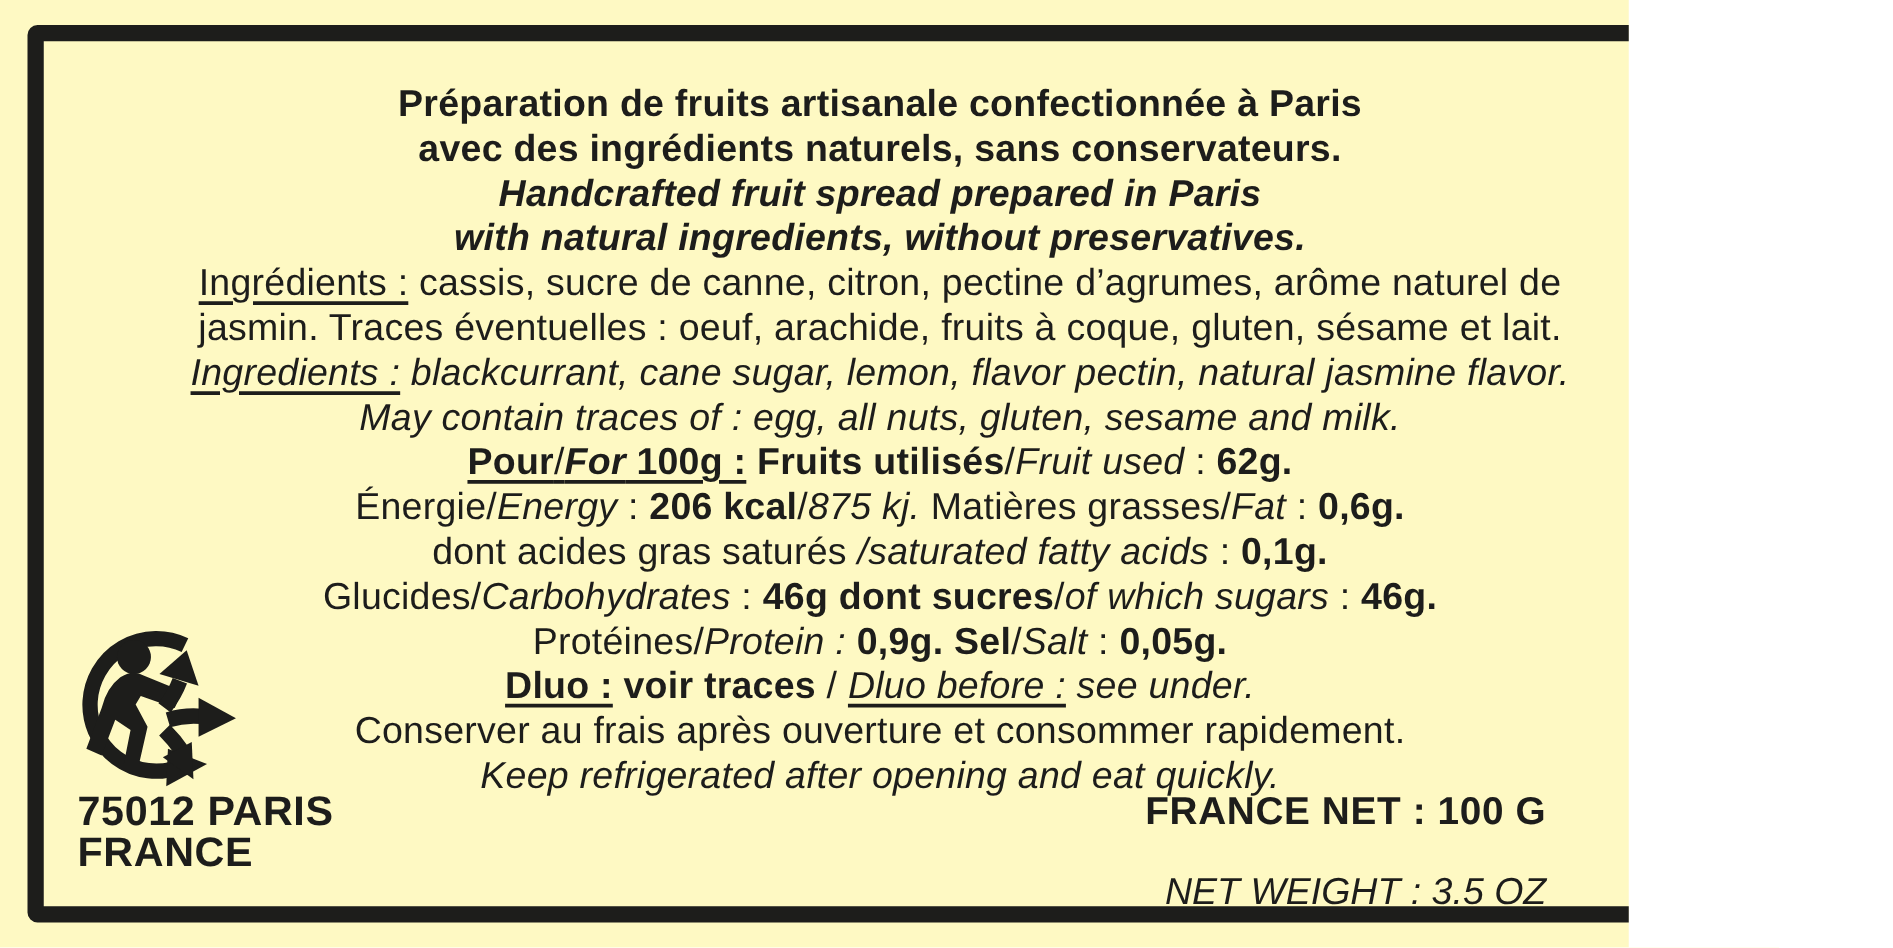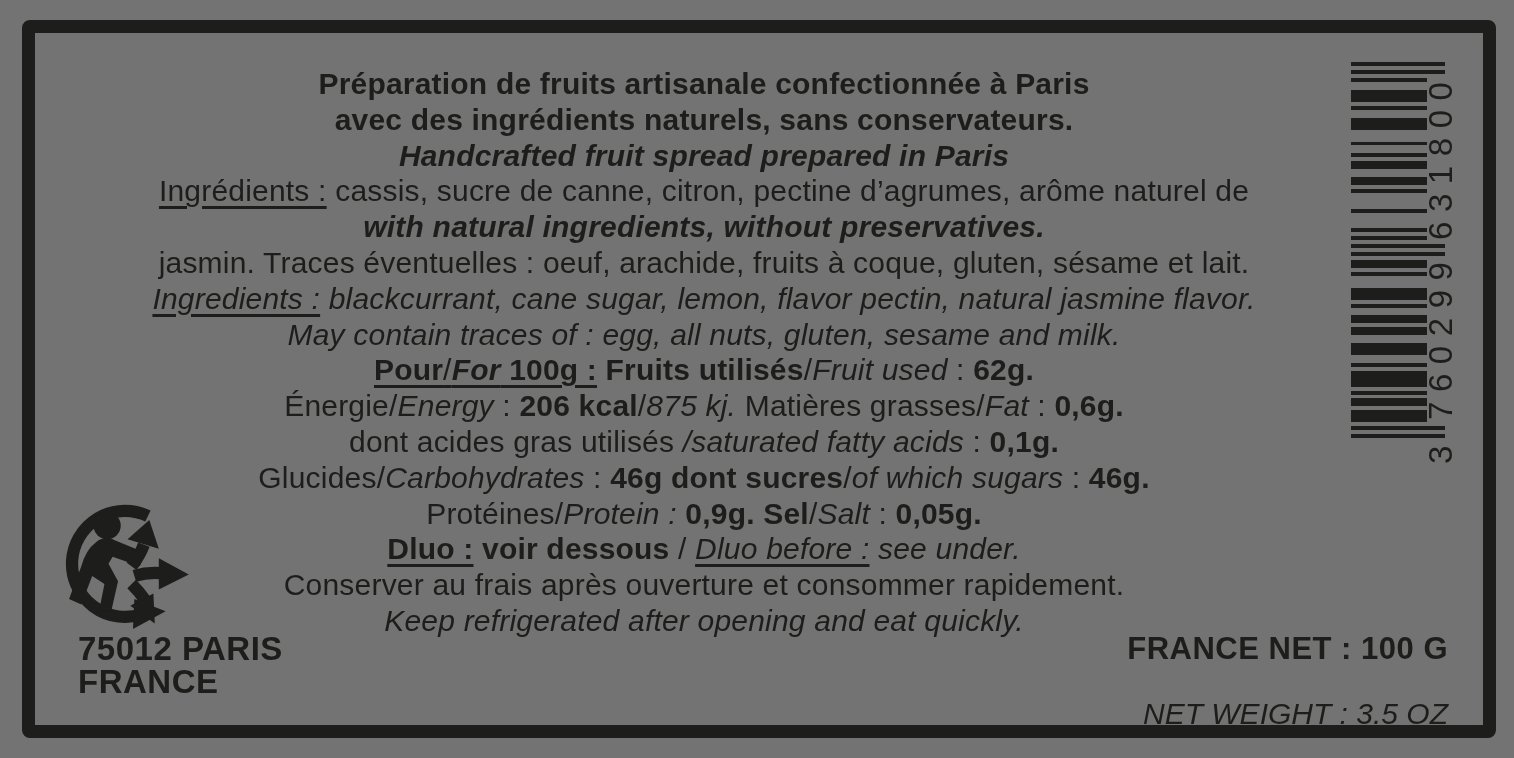--- a/index.html
+++ b/index.html
@@ -1,38 +1,38 @@
 <!DOCTYPE html>
 <html><head>
 <meta charset="utf-8">
 <style>
   html,body{margin:0;padding:0;background:#ffffff;}
   .canvas{
-    position:relative;width:1514px;height:758px;overflow:hidden;
-    background:#737373;color:#1d1d1b;
+    position:relative;width:1303px;height:758px;overflow:hidden;
+    background:#fef9c3;color:#1d1d1b;
     font-family:"Liberation Sans",sans-serif;
   }
   .frame{
     position:absolute;left:22px;top:20px;width:1474px;height:718px;
     border:13px solid #1d1d1b;border-radius:8px;box-sizing:border-box;
   }
   
   #main-text{
     position:absolute;left:58px;top:66px;width:1292px;
     text-align:center;font-size:30px;letter-spacing:.2px;
   }
   .tline{height:35.8px;line-height:35.8px;white-space:nowrap;}
   .seg{white-space:pre;}
   .b{font-weight:bold;}
   .i{font-style:italic;}
   .u{text-decoration:underline;text-decoration-thickness:2.5px;text-underline-offset:5px;}
   
   .addr{
     position:absolute;left:62px;top:632px;
-    font-weight:bold;font-size:33px;line-height:33px;letter-spacing:.5px;margin-left:16px;
+    font-weight:bold;font-size:33px;line-height:33px;letter-spacing:.5px;
   }
   .site{
     position:absolute;left:435px;top:667px;width:600px;
     text-align:center;font-weight:bold;font-size:31px;
   }
   .net{
     position:absolute;right:66px;top:633px;text-align:right;line-height:32px;
   }
   .net .l1{font-weight:bold;font-size:31px;letter-spacing:.5px;}
   .net .l2{font-style:italic;font-size:30px;margin-top:33px;}
@@ -60,31 +60,31 @@
 <body>
 
 <div class="canvas">
 
   <div class="frame"></div>
 
   <div id="main-text">
       <div class="tline"><span class="seg b">Préparation de fruits artisanale confectionnée à Paris</span></div>
       <div class="tline"><span class="seg b">avec des ingrédients naturels, sans conservateurs.</span></div>
       <div class="tline"><span class="seg b i">Handcrafted fruit spread prepared in Paris</span></div>
+      <div class="tline"><span class="seg b i">with natural ingredients, without preservatives.</span></div>
       <div class="tline"><span class="seg u">Ingrédients :</span><span class="seg"> cassis, sucre de canne, citron, pectine d’agrumes, arôme naturel de</span></div>
-      <div class="tline"><span class="seg b i">with natural ingredients, without preservatives.</span></div>
       <div class="tline"><span class="seg">jasmin. Traces éventuelles : oeuf, arachide, fruits à coque, gluten, sésame et lait.</span></div>
       <div class="tline"><span class="seg i u">Ingredients :</span><span class="seg i"> blackcurrant, cane sugar, lemon, flavor pectin, natural jasmine flavor.</span></div>
       <div class="tline"><span class="seg i">May contain traces of : egg, all nuts, gluten, sesame and milk.</span></div>
       <div class="tline"><span class="seg b u">Pour</span><span class="seg u">/</span><span class="seg b i u">For</span><span class="seg b u"> 100g :</span><span class="seg b"> Fruits utilisés</span><span class="seg">/</span><span class="seg i">Fruit used</span><span class="seg"> : </span><span class="seg b">62g.</span></div>
       <div class="tline"><span class="seg">Énergie</span><span class="seg">/</span><span class="seg i">Energy</span><span class="seg"> : </span><span class="seg b">206 kcal</span><span class="seg">/</span><span class="seg i">875 kj.</span><span class="seg"> Matières grasses</span><span class="seg">/</span><span class="seg i">Fat</span><span class="seg"> : </span><span class="seg b">0,6g.</span></div>
-      <div class="tline"><span class="seg">dont acides gras utilisés </span><span class="seg i">/saturated fatty acids</span><span class="seg"> : </span><span class="seg b">0,1g.</span></div>
+      <div class="tline"><span class="seg">dont acides gras saturés </span><span class="seg i">/saturated fatty acids</span><span class="seg"> : </span><span class="seg b">0,1g.</span></div>
       <div class="tline"><span class="seg">Glucides</span><span class="seg">/</span><span class="seg i">Carbohydrates</span><span class="seg"> : </span><span class="seg b">46g dont sucres</span><span class="seg">/</span><span class="seg i">of which sugars</span><span class="seg"> : </span><span class="seg b">46g.</span></div>
       <div class="tline"><span class="seg">Protéines</span><span class="seg">/</span><span class="seg i">Protein :</span><span class="seg"> </span><span class="seg b">0,9g.</span><span class="seg"> </span><span class="seg b">Sel</span><span class="seg">/</span><span class="seg i">Salt</span><span class="seg"> : </span><span class="seg b">0,05g.</span></div>
-      <div class="tline"><span class="seg b u">Dluo :</span><span class="seg b"> voir dessous </span><span class="seg">/ </span><span class="seg i u">Dluo before :</span><span class="seg i"> see under.</span></div>
+      <div class="tline"><span class="seg b u">Dluo :</span><span class="seg b"> voir traces </span><span class="seg">/ </span><span class="seg i u">Dluo before :</span><span class="seg i"> see under.</span></div>
       <div class="tline"><span class="seg">Conserver au frais après ouverture et consommer rapidement.</span></div>
       <div class="tline"><span class="seg i">Keep refrigerated after opening and eat quickly.</span></div>
     </div>
 
   <svg id="triman" viewBox="0 0 110 100" aria-hidden="true">
     <g fill="#1d1d1b" stroke="none">
 
       <path d="M 66,14 A 39,39 0 1 0 62,86" fill="none" stroke="#1d1d1b" stroke-width="9"></path>
       <polygon points="56,75 79,84 55,97"></polygon>
 

